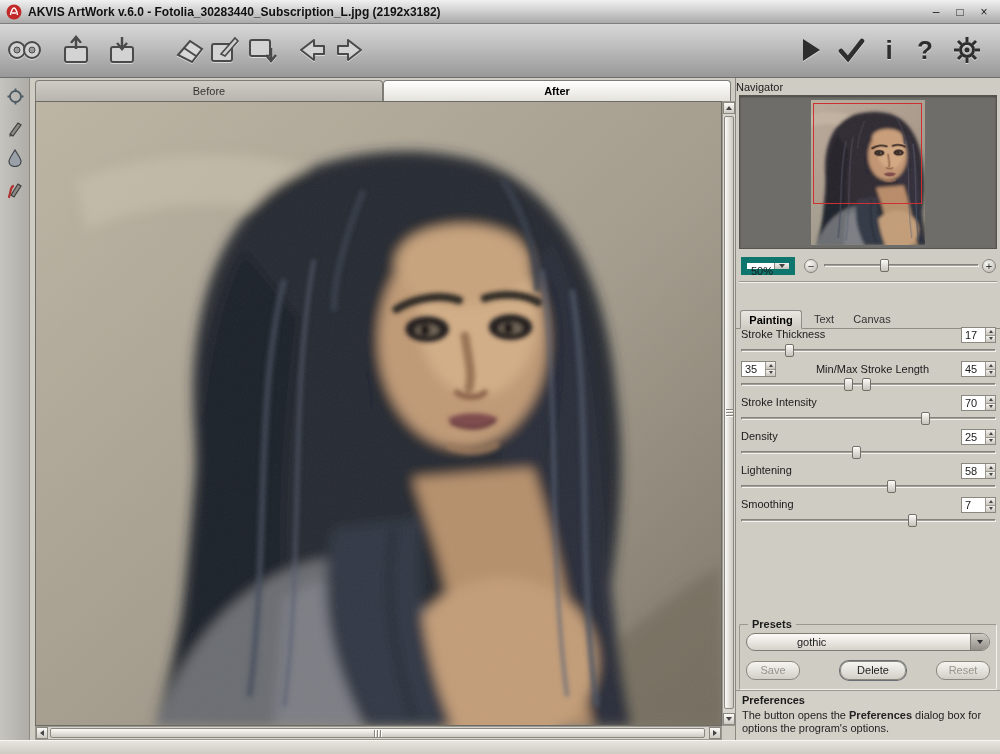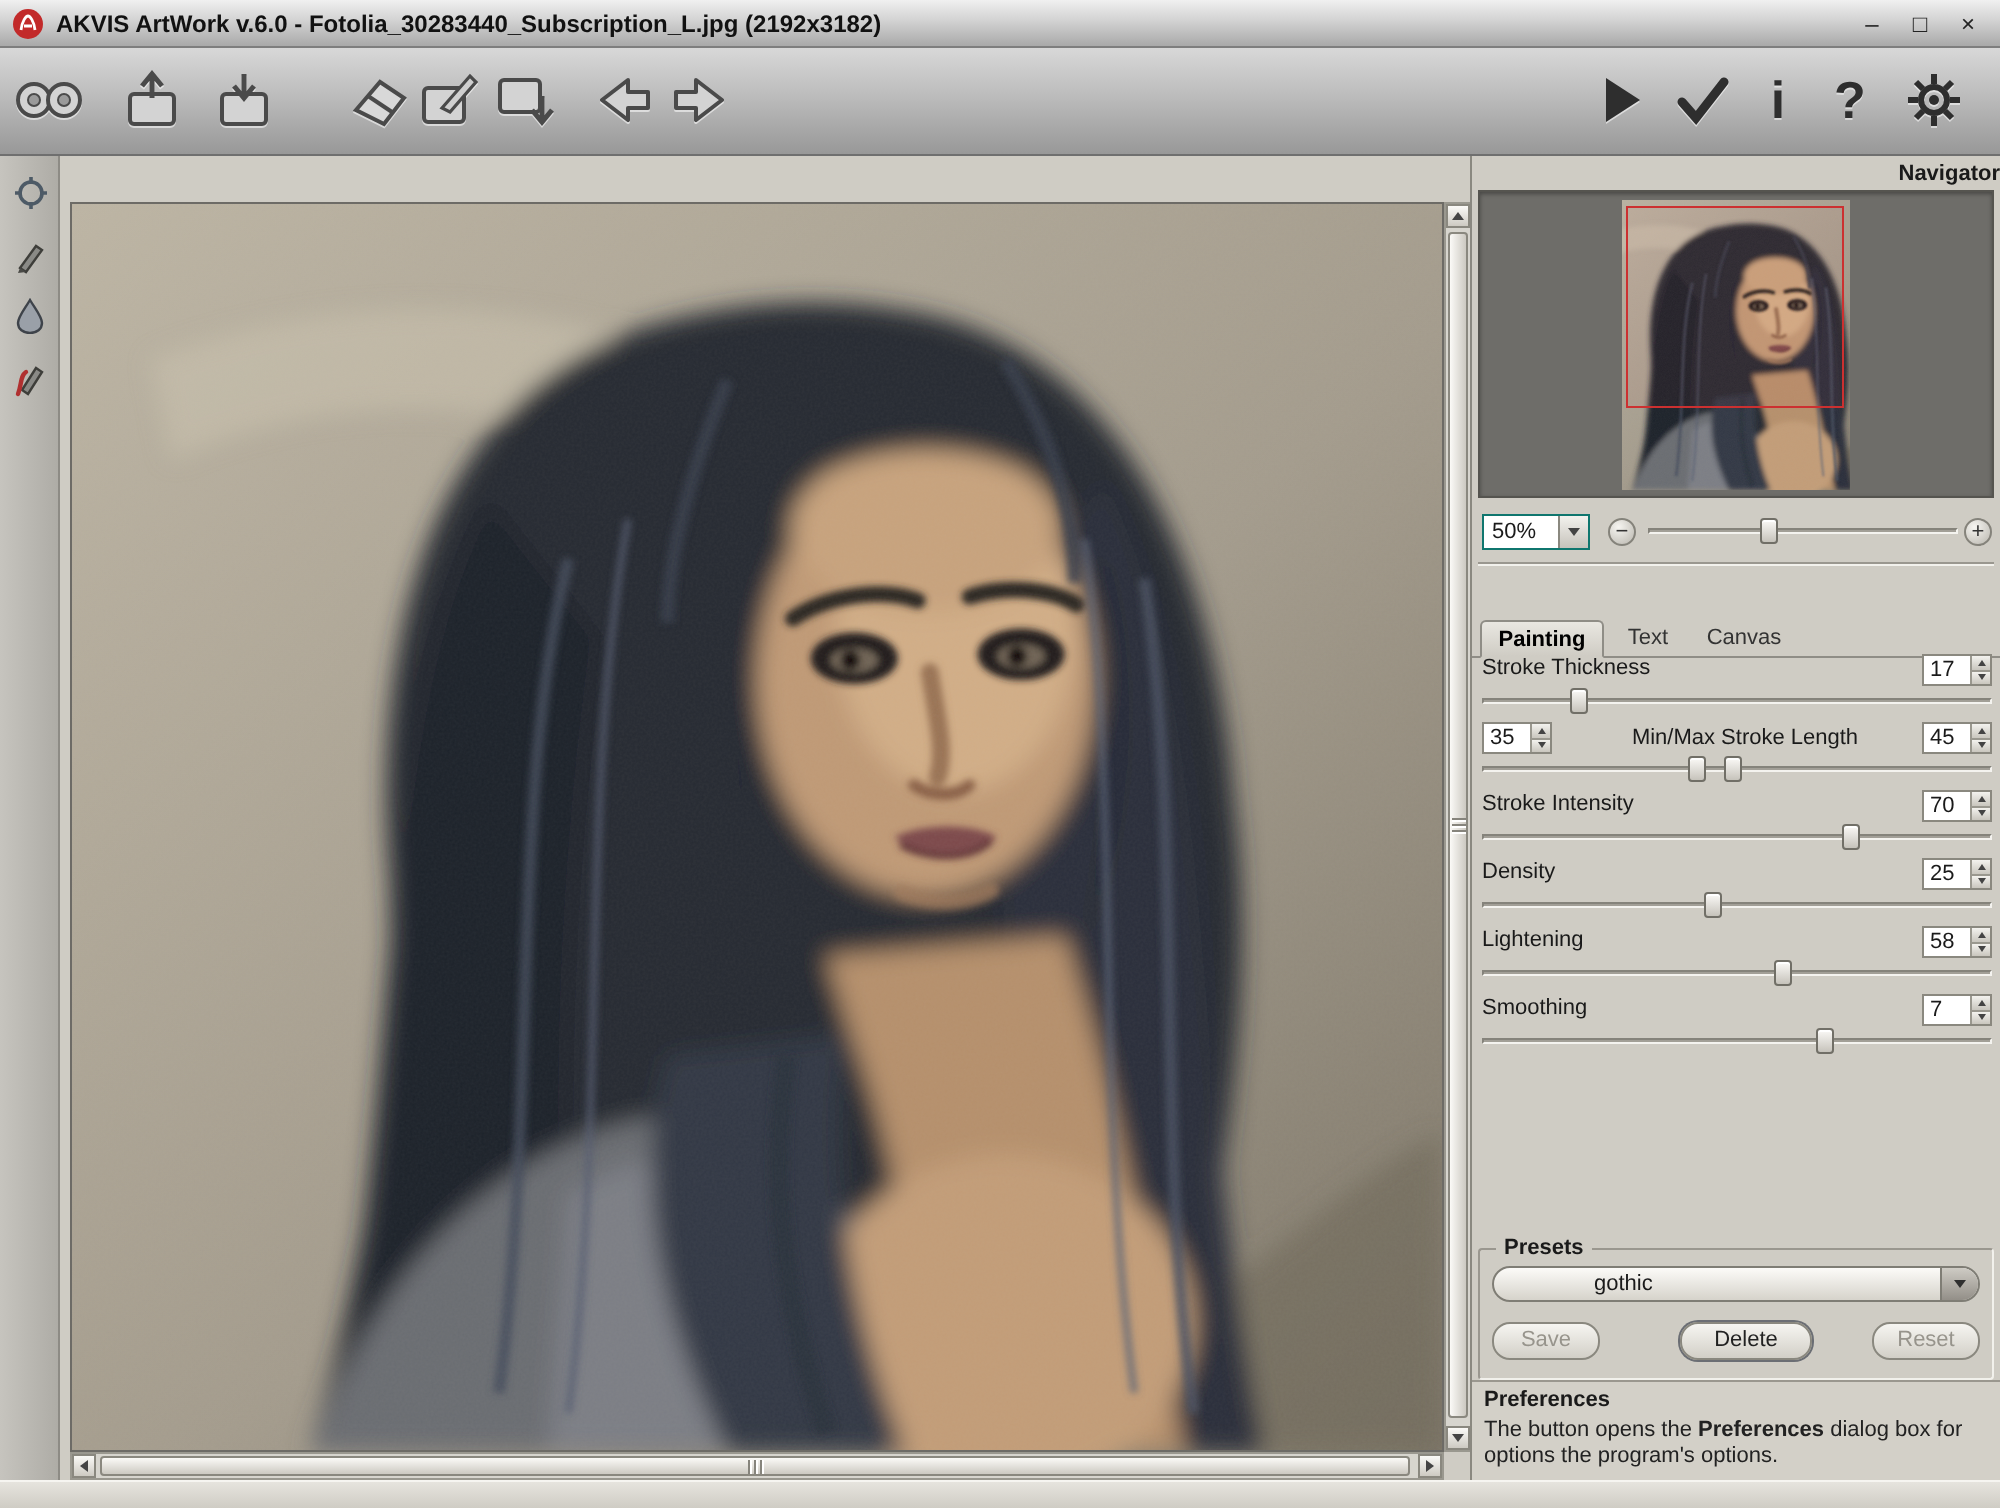--- a/index.html
+++ b/index.html
@@ -91,37 +91,37 @@
   .tri { width:0; height:0; }
   .tri.up    { border-left:3px solid transparent; border-right:3px solid transparent; border-bottom:4px solid #444; }
   .tri.down  { border-left:3px solid transparent; border-right:3px solid transparent; border-top:4px solid #444; }
   .tri.left  { border-top:3px solid transparent; border-bottom:3px solid transparent; border-right:4px solid #444; }
   .tri.right { border-top:3px solid transparent; border-bottom:3px solid transparent; border-left:4px solid #444; }
   
   #rightpanel {
     position:absolute; left:735px; top:78px; width:265px; height:662px;
     background:#cfccc4; border-left:1px solid #8a8880;
   }
-  .nav-title { position:absolute; top:3px; left:0; width:100%; text-align:right; font-weight:bold; }
+  .nav-title { position:absolute; top:3px; left:0; width:100%; text-align:left; font-weight:normal; }
   #nav-box {
     position:absolute; left:3px; top:17px; width:258px; height:154px;
     background:#6e6d69; border:1px solid #55544f;
     box-shadow:inset 0 1px 2px rgba(0,0,0,.35);
   }
   #nav-thumb { position:absolute; left:71px; top:4px; width:114px; height:145px; overflow:hidden; background:#9a9284; }
   #nav-thumb svg { display:block; width:100%; height:100%; }
   #nav-select {
     position:absolute; left:73px; top:7px; width:109px; height:101px;
     border:1px solid #cc3030; background:rgba(255,60,60,.04);
   }
   
   #zoom-row { position:absolute; left:0; top:178px; width:265px; height:22px; }
   .zoom-combo {
     position:absolute; left:5px; top:1px; width:54px; height:18px;
-    display:flex; border:1px solid #0f766e; background:#fff;
+    display:flex; border:6px solid #0f766e; background:#fff;
   }
   .zoom-combo .field { flex:1; line-height:16px; padding-left:4px; }
   .zoom-combo .btn {
     width:15px; background:linear-gradient(180deg,#f3f2ee,#c6c3bb);
     border-left:1px solid #8a887f; display:flex; align-items:center; justify-content:center;
   }
   .round-btn {
     position:absolute; top:3px; width:14px; height:14px; border-radius:50%;
     background:radial-gradient(circle at 35% 30%,#f6f5f1,#b9b6ae);
     border:1px solid #85837b; font-size:11px; line-height:11px;
@@ -402,20 +402,24 @@
   </div>
   <div class="side-tool" style="top:102px">
     <svg width="17" height="18" viewBox="0 0 17 18">
       <path d="M4 14 L11 3 L14 5 L7 16 Z" fill="#8a8a86" stroke="#3e3e3a" stroke-width="1.2"></path>
       <path d="M2 16 C4 11 3 7 6 5" stroke="#b03030" stroke-width="2.2" fill="none" stroke-linecap="round"></path>
     </svg>
   </div>
 </div>
 
 <div id="main">
+  <div id="tabbar">
+    <div class="view-tab">Before</div>
+    <div class="view-tab active">After</div>
+  </div>
 
   <div id="canvas-area">
     <svg class="art">
         <use href="#artSym"></use>
       </svg>
   </div>
 
   <div class="vscroll">
     <div class="sb-arrow" style="left:0;top:0">
         <i class="tri up"></i>

